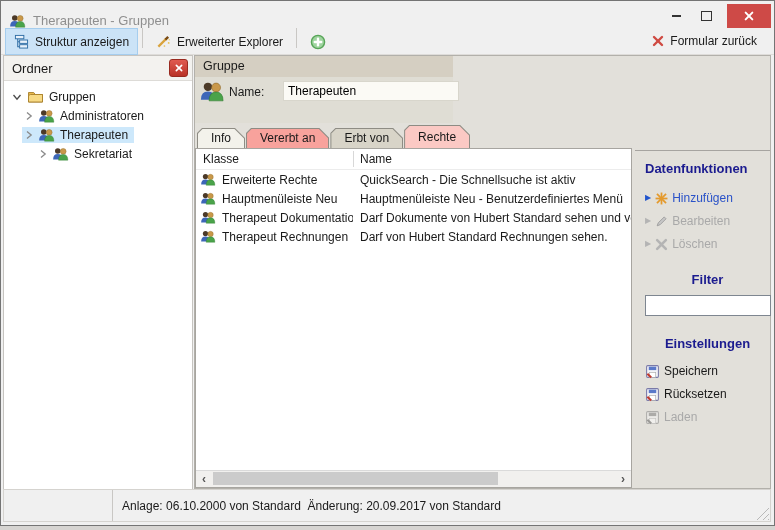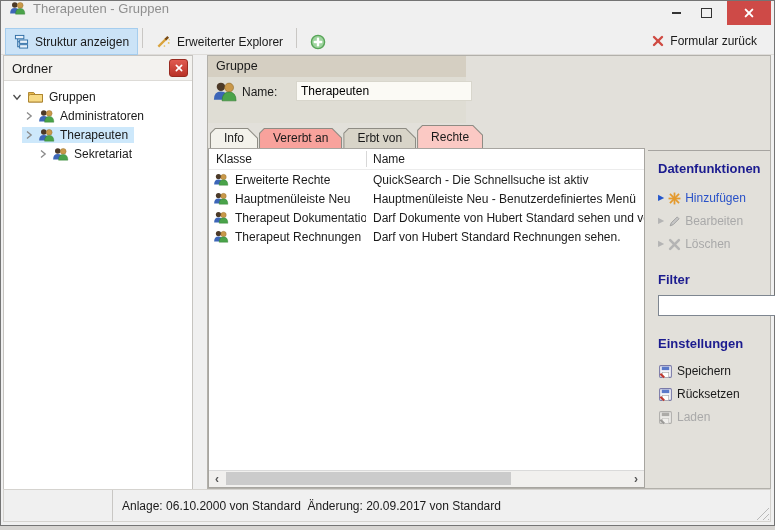--- a/index.html
+++ b/index.html
@@ -1,21 +1,21 @@
 <!DOCTYPE html>
 <html><head>
 <meta charset="utf-8">
 <style>
   html,body{margin:0;padding:0;width:775px;height:530px;overflow:hidden;background:#d6d4d1;
     font-family:"Liberation Sans",sans-serif;font-size:12px;color:#1a1a1a;}
   .window{position:absolute;left:0;top:0;width:775px;height:526px;background:#f0f0f0;
     border:1px solid #747474;box-sizing:border-box;}
 
   
-  .titlebar{position:absolute;left:0;top:0;right:0;height:27px;display:flex;align-items:flex-start;padding-left:8px;}
+  .titlebar{position:absolute;left:0;top:0;right:0;height:27px;display:flex;align-items:flex-end;padding-left:8px;}
   .titlebar .app-ic{width:17px;height:14px;}
   .title-text{color:#8f8f8f;font-size:13px;margin-left:7px;flex:1;white-space:nowrap;}
   .winbtn{display:flex;align-items:center;justify-content:center;height:24px;}
   .btn-min,.btn-max{width:30px;color:#333;}
   .glyph-min{width:9px;height:2px;background:#333;}
   .glyph-max{width:9px;height:8px;border:1.5px solid #333;}
   .btn-close{width:44px;background:#ce4a47;margin-right:3px;margin-left:6px;}
 
   
   .toolbar{position:absolute;left:0;top:27px;right:0;height:27px;display:flex;
@@ -37,21 +37,21 @@
   .tree-row{height:19px;display:flex;align-items:center;}
   .row-inner{display:flex;align-items:center;gap:5px;padding:1px 6px 1px 3px;}
   .row-inner.sel{background:#cde8fb;}
   .chev{color:#8a8a8a;width:8px;height:10px;flex:none;}
   .chev.open{color:#4a4a4a;width:10px;height:8px;}
   .ic-folder{width:17px;height:13px;flex:none;}
   .ic-ppl-sm{width:17px;height:14px;flex:none;}
 
   
   .right-area{position:absolute;left:193px;top:54px;right:3px;height:434px;background:#e2e0da;
-    border:1px solid #b2b0aa;box-sizing:border-box;margin-left:13px;}
+    border:1px solid #b2b0aa;box-sizing:border-box;}
   .gr-header{position:absolute;left:0;top:0;width:258px;height:21px;background:#d5cfc2;
     line-height:21px;padding-left:8px;box-sizing:border-box;font-size:12.5px;}
   .gr-body{position:absolute;left:0;top:21px;width:258px;height:46px;background:#dfddd4;}
   .gr-ppl{position:absolute;left:4px;top:4px;width:26px;height:21px;}
   .gr-name-label{position:absolute;left:34px;top:8px;}
   .gr-name-input{position:absolute;left:88px;top:4px;width:166px;height:18px;background:#fbfaf5;
     border:1px solid #d8d6cc;font-family:"Liberation Sans",sans-serif;font-size:12px;padding:0 4px;}
 
   
   .tabs-row{position:absolute;left:2px;top:69px;height:23px;display:flex;align-items:flex-end;gap:1px;}
@@ -89,21 +89,21 @@
   .sb-item{display:flex;align-items:center;gap:4px;margin-top:7px;height:16px;white-space:nowrap;}
   .sb-item .tri{font-size:8px;line-height:1;}
   .tri-blue{color:#2255cc;} .tri-gray{color:#b4b4b4;}
   .link-add{color:#2a52c8;}
   .disabled-text{color:#a9a9a9;}
   .sb-ic{width:13px;height:13px;flex:none;}
   .ic-disk{width:15px;height:15px;flex:none;}
   .dim{filter:grayscale(1);opacity:.5;}
   .filter-input{width:118px;height:19px;border:1px solid #7e8690;background:#fff;margin-top:8px;
     font-family:"Liberation Sans",sans-serif;font-size:12px;padding:0 3px;}
-  .mt18{margin-top:20px;} .mt12{margin-top:12px;}
+  .mt18{margin-top:20px;text-align:center;} .mt12{margin-top:12px;}
 
   
   .statusbar{position:absolute;left:2px;right:3px;top:488px;height:33px;background:#f0f0f0;
     border:1px solid #d5d3cf;box-sizing:border-box;display:flex;align-items:center;}
   .sb-seg{width:108px;height:100%;}
   .sb-div{width:1px;height:100%;background:#c9c7c4;}
   .status-text{margin-left:9px;white-space:pre;}
   .grip{position:absolute;right:1px;bottom:1px;width:14px;height:14px;
     background:repeating-linear-gradient(135deg,transparent 0 3px,#b8b8b8 3px 4px);
     clip-path:polygon(100% 0,100% 100%,0 100%);}

